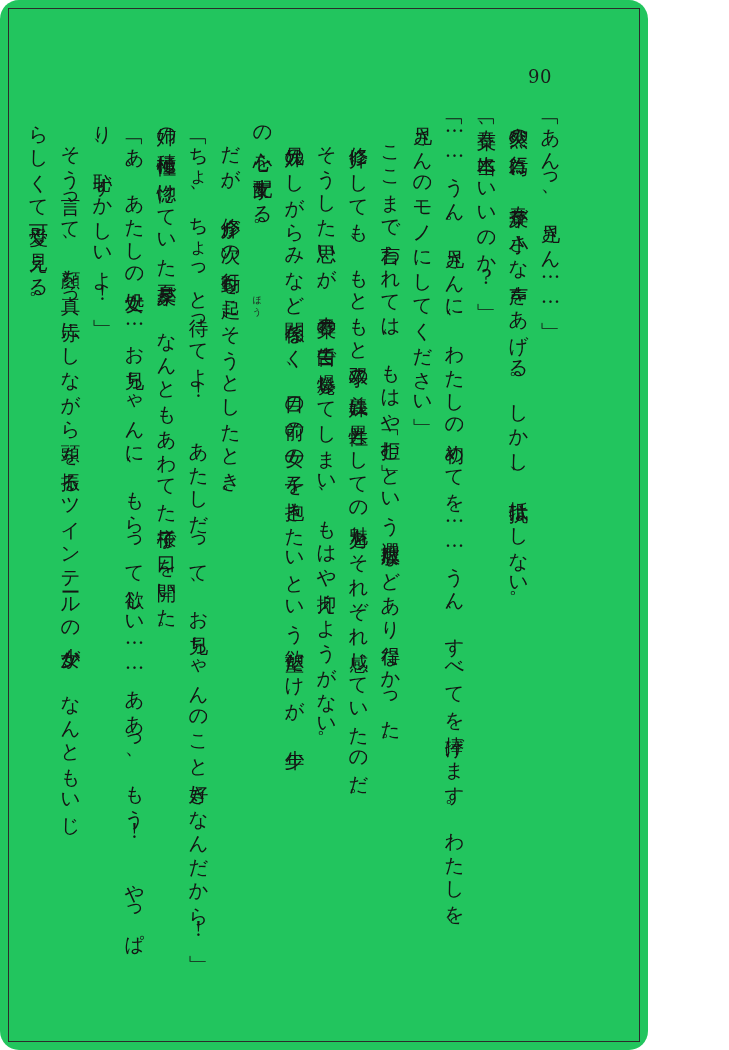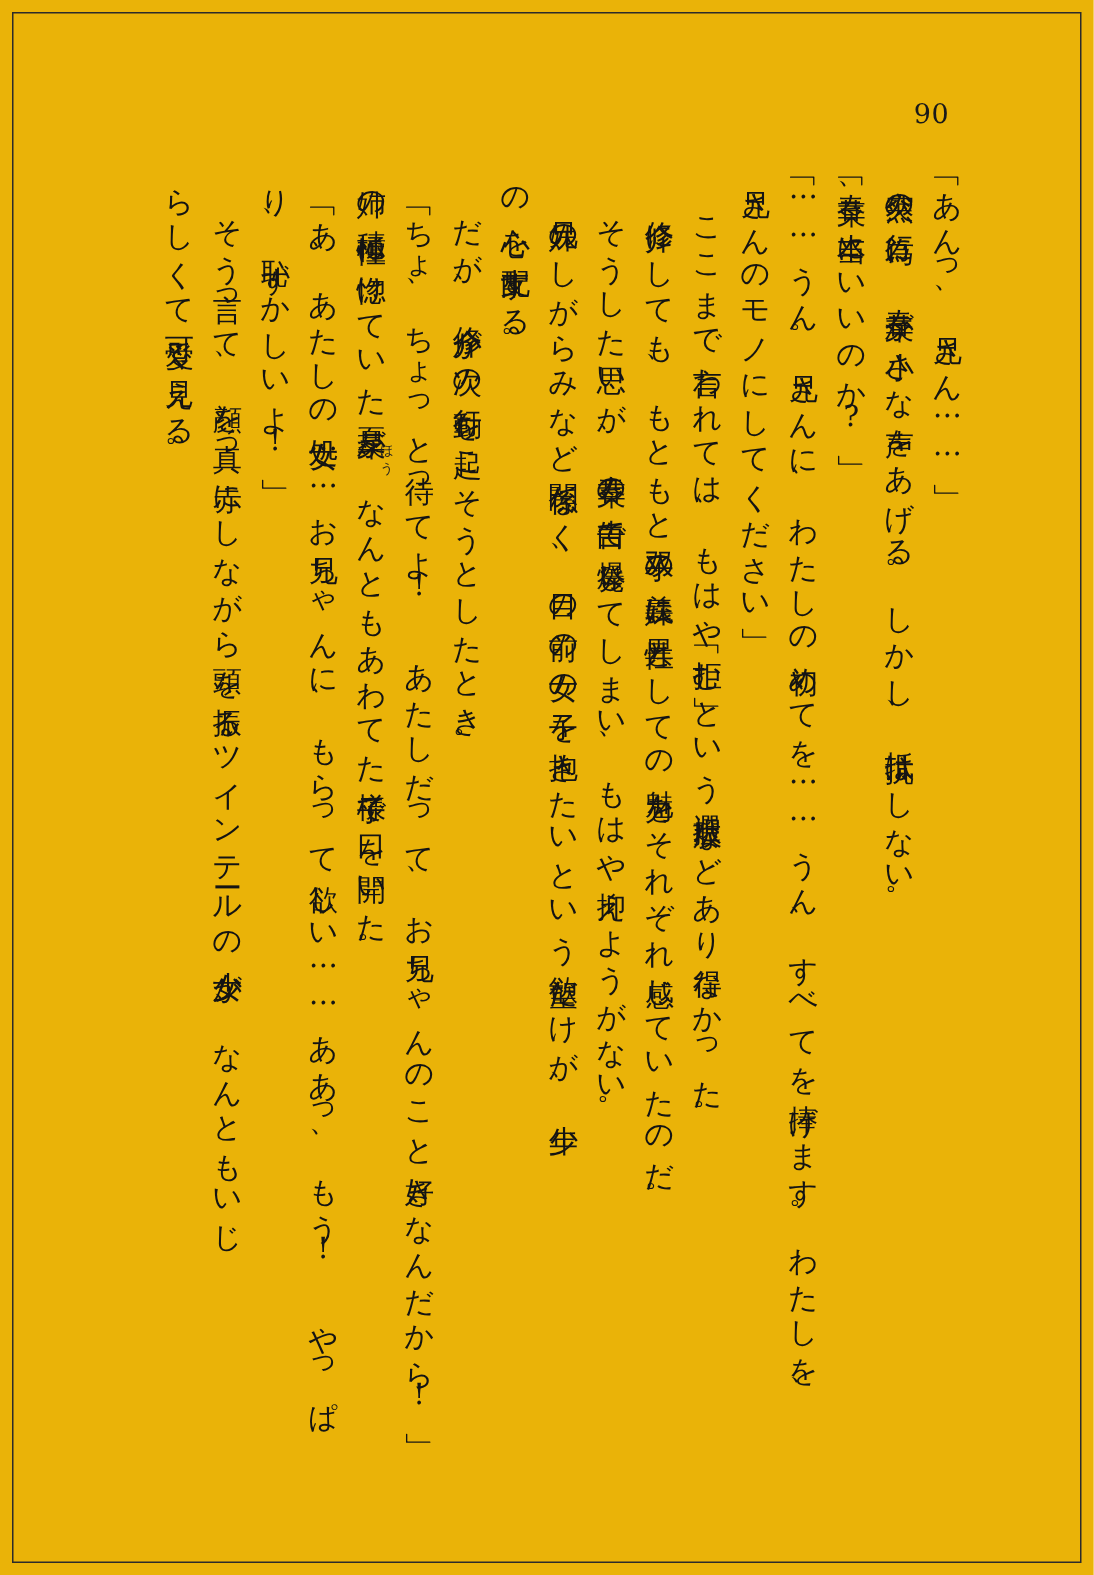--- a/index.html
+++ b/index.html
@@ -10,24 +10,25 @@
   body {
     width: 729px;
     height: 1050px;
     overflow: hidden;
     font-family: "DejaVu Serif", "Liberation Serif", serif;
     color: #1a1a1a;
   }
 
   #page {
     position: relative;
-    width: 729px;
+    width: 648px;
     height: 1050px;
-    background: #eab308;
+    background: #22c55e;
     box-sizing: border-box;
+    border-radius: 19px;
   }
 
   
   #page-frame {
     position: absolute;
     left: 8px;
     top: 8px;
     right: 8px;
     bottom: 8px;
     border: 1px solid #2b2b2b;

